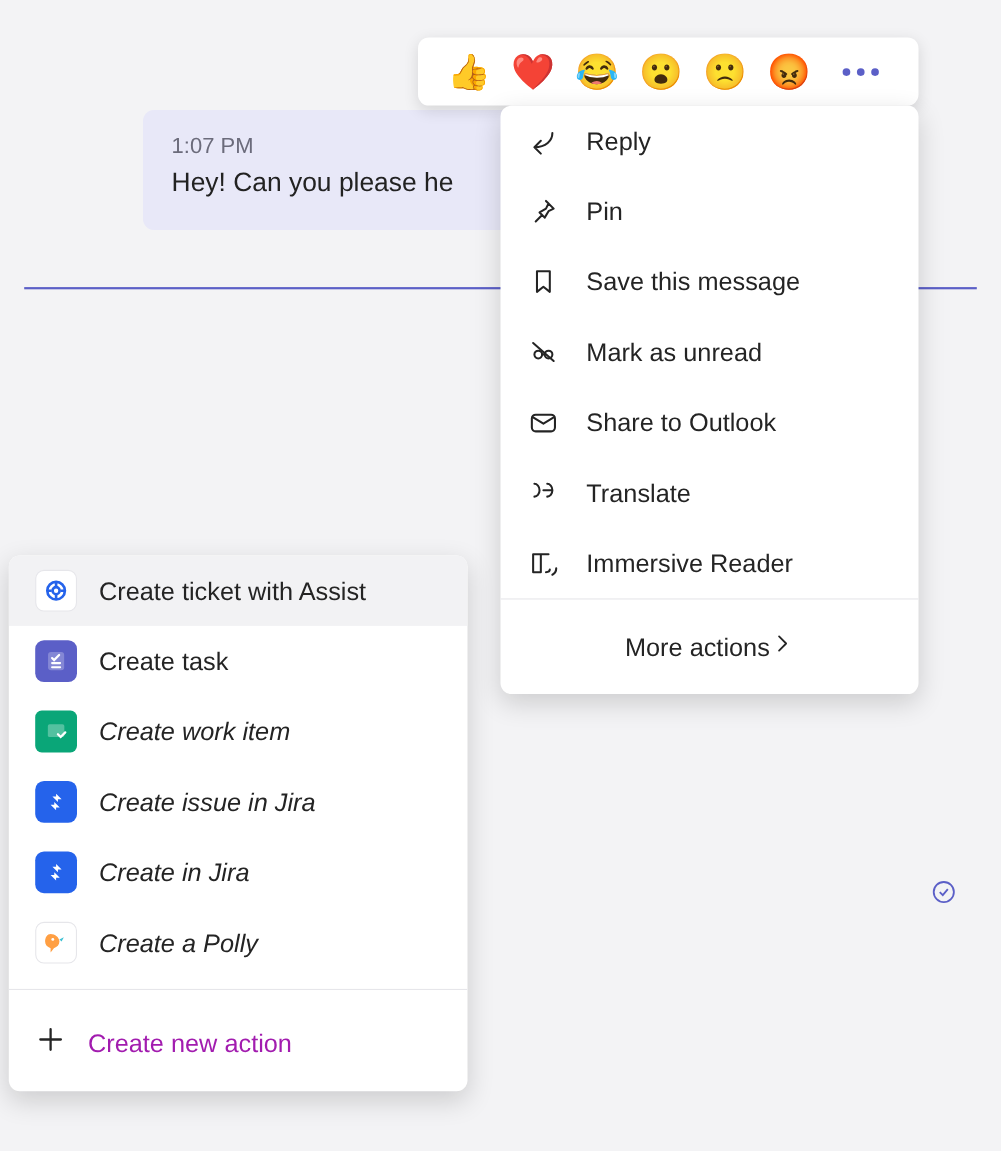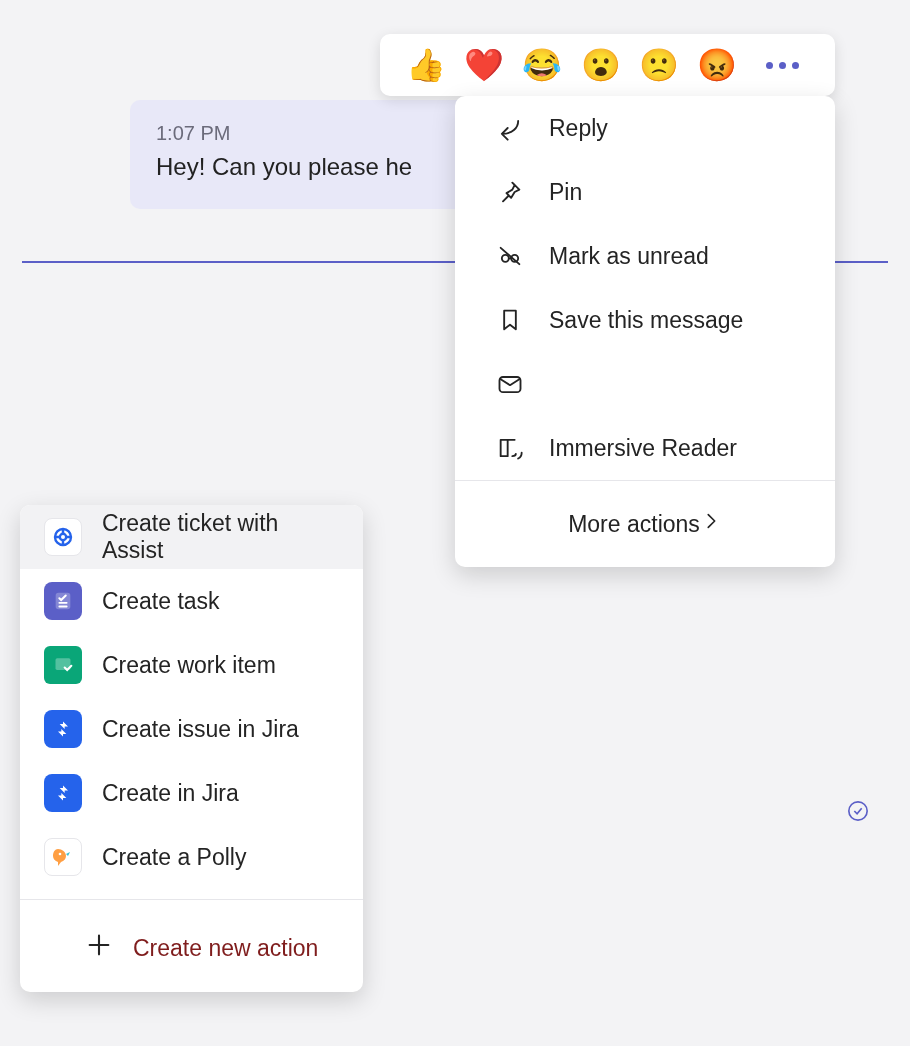--- a/index.html
+++ b/index.html
@@ -93,21 +93,20 @@
     }
     .ctx-item {
       display: flex;
       align-items: center;
       gap: 24px;
       height: 64px;
       padding: 0 24px;
       cursor: pointer;
       color: #242424;
       font-size: 23px;
-      margin-left: 16px;
     }
     .ctx-icon {
       width: 30px;
       height: 30px;
       flex: 0 0 30px;
       display: flex;
       align-items: center;
       justify-content: center;
       color: #242424;
     }
@@ -157,41 +156,41 @@
       width: 22px;
       height: 22px;
       stroke: #5b5fc7;
       fill: none;
       stroke-width: 1.8;
     }
 
     
     .sub-menu {
       position: absolute;
-      left: 20px;
+      left: 8px;
       top: 505px;
-      width: 343px;
+      width: 417px;
       background: #fff;
       border-radius: 10px;
       box-shadow: 0 8px 24px rgba(0,0,0,.16);
       overflow: hidden;
       z-index: 25;
     }
     .sub-item {
       display: flex;
       align-items: center;
       gap: 20px;
       height: 64px;
       padding: 0 24px;
       cursor: pointer;
       font-size: 23px;
       color: #242424;
     }
     .sub-item.highlight { background: #f2f2f4; }
-    .sub-item.italic { }
+    .sub-item.italic { font-style: italic; }
     .app-icon {
       width: 38px;
       height: 38px;
       flex: 0 0 38px;
       border-radius: 8px;
       display: flex;
       align-items: center;
       justify-content: center;
       font-size: 22px;
       color: #fff;
@@ -215,22 +214,21 @@
       margin: 10px 0 4px;
     }
     .sub-new {
       display: flex;
       align-items: center;
       gap: 20px;
       height: 88px;
       padding: 0 24px;
       cursor: pointer;
       font-size: 23px;
-      color: #7f1d1d;
-      margin-left: 41px;
+      color: #a21caf;
     }
     .plus-icon svg {
       width: 28px;
       height: 28px;
       stroke: #242424;
       fill: none;
       stroke-width: 1.8;
       stroke-linecap: round;
     }
   </style>
@@ -276,46 +274,55 @@
       <svg viewBox="0 0 24 24">
           <path d="M14 4l6 6-4 2-3 5-2-2-5 5 5-5-2-2 5-3 2-4-2-2z"></path>
         </svg>
     </span>
     <span>Pin</span>
   </div>
 
   <div class="ctx-item">
     <span class="ctx-icon">
       <svg viewBox="0 0 24 24">
+          <path d="M7 4h10v16l-5-4-5 4V4z"></path>
+        </svg>
+    </span>
+    <span>Save this message</span>
+  </div>
+
+  <div class="ctx-item">
+    <span class="ctx-icon">
+      <svg viewBox="0 0 24 24">
           <circle cx="8" cy="14" r="3"></circle>
           <circle cx="16" cy="14" r="3"></circle>
           <path d="M11 14h2M4 5l16 14"></path>
         </svg>
     </span>
     <span>Mark as unread</span>
   </div>
 
   <div class="ctx-item">
     <span class="ctx-icon">
       <svg viewBox="0 0 24 24">
-          <path d="M7 4h10v16l-5-4-5 4V4z"></path>
-        </svg>
-    </span>
-    <span>Save this message</span>
-  </div>
-
-  <div class="ctx-item">
-    <span class="ctx-icon">
-      <svg viewBox="0 0 24 24">
           <rect x="3" y="6" width="18" height="13" rx="3"></rect>
           <path d="M4 8l8 5 8-5"></path>
         </svg>
     </span>
-  </div>
-
+    <span>Share to Outlook</span>
+  </div>
+
+  <div class="ctx-item">
+    <span class="ctx-icon">
+      <svg viewBox="0 0 24 24">
+          <path d="M5 15c2 0 4-2 4-5s-2-5-4-5m7 5h7m-4 5c2 0 4-2 4-5s-2-5-4-5"></path>
+        </svg>
+    </span>
+    <span>Translate</span>
+  </div>
 
   <div class="ctx-item">
     <span class="ctx-icon">
       <svg viewBox="0 0 24 24">
           <path d="M4 5h6v14H4zM10 5h6M14 19c2 0 3-1 3-2m2 4c2-1 3-3 3-5"></path>
         </svg>
     </span>
     <span>Immersive Reader</span>
   </div>
 

